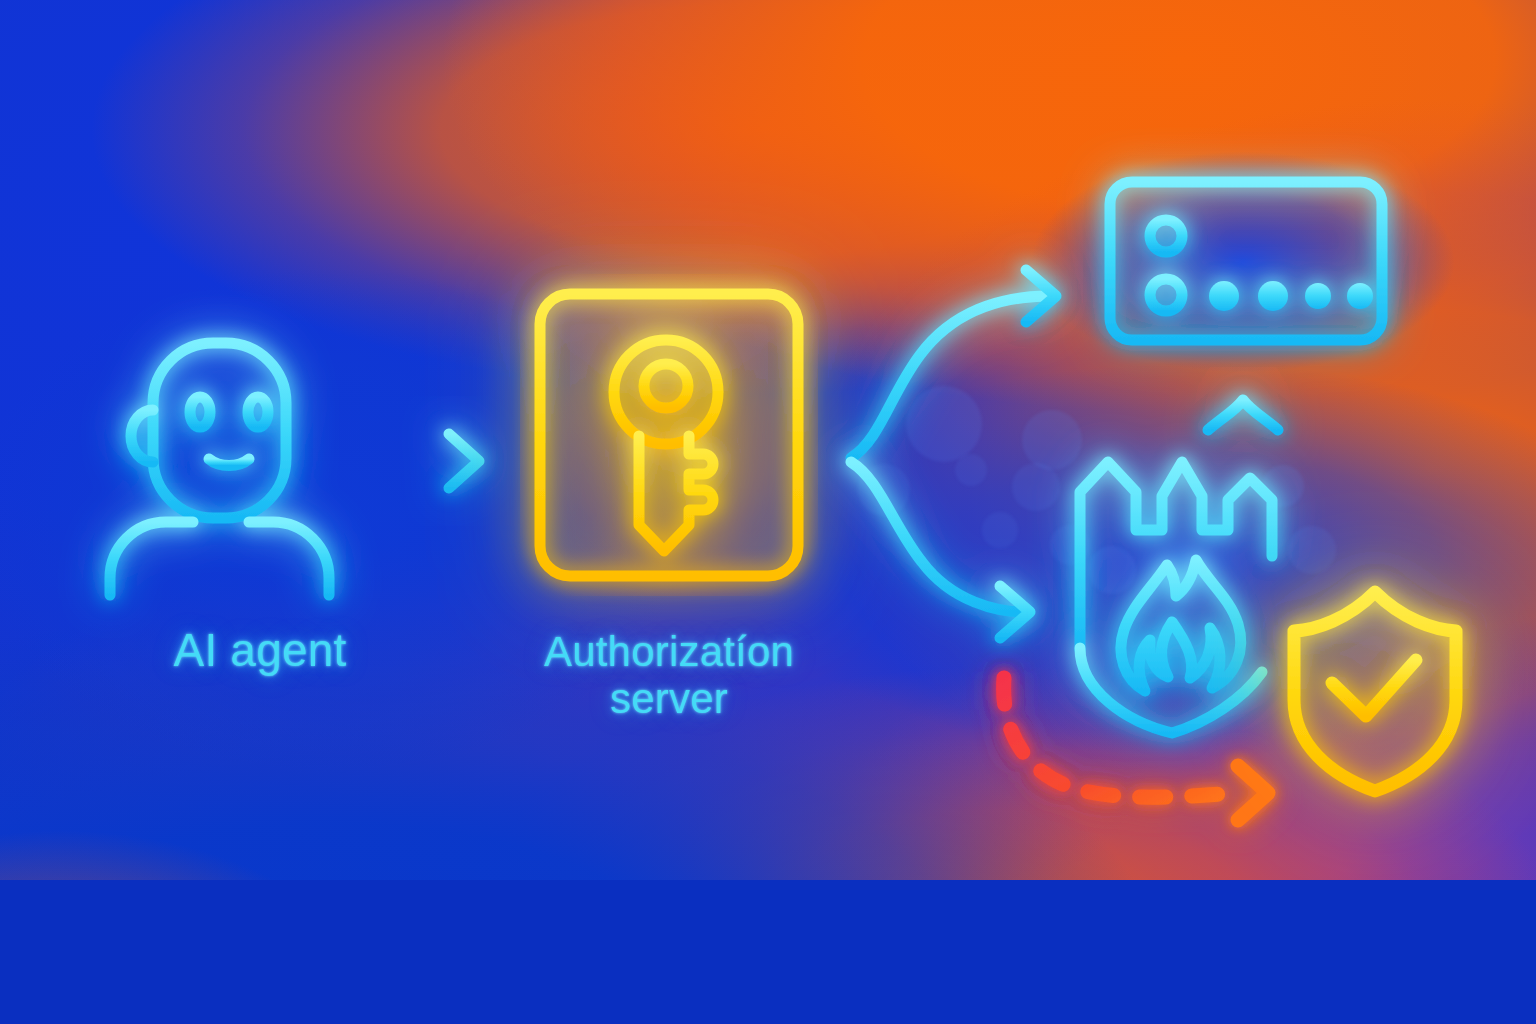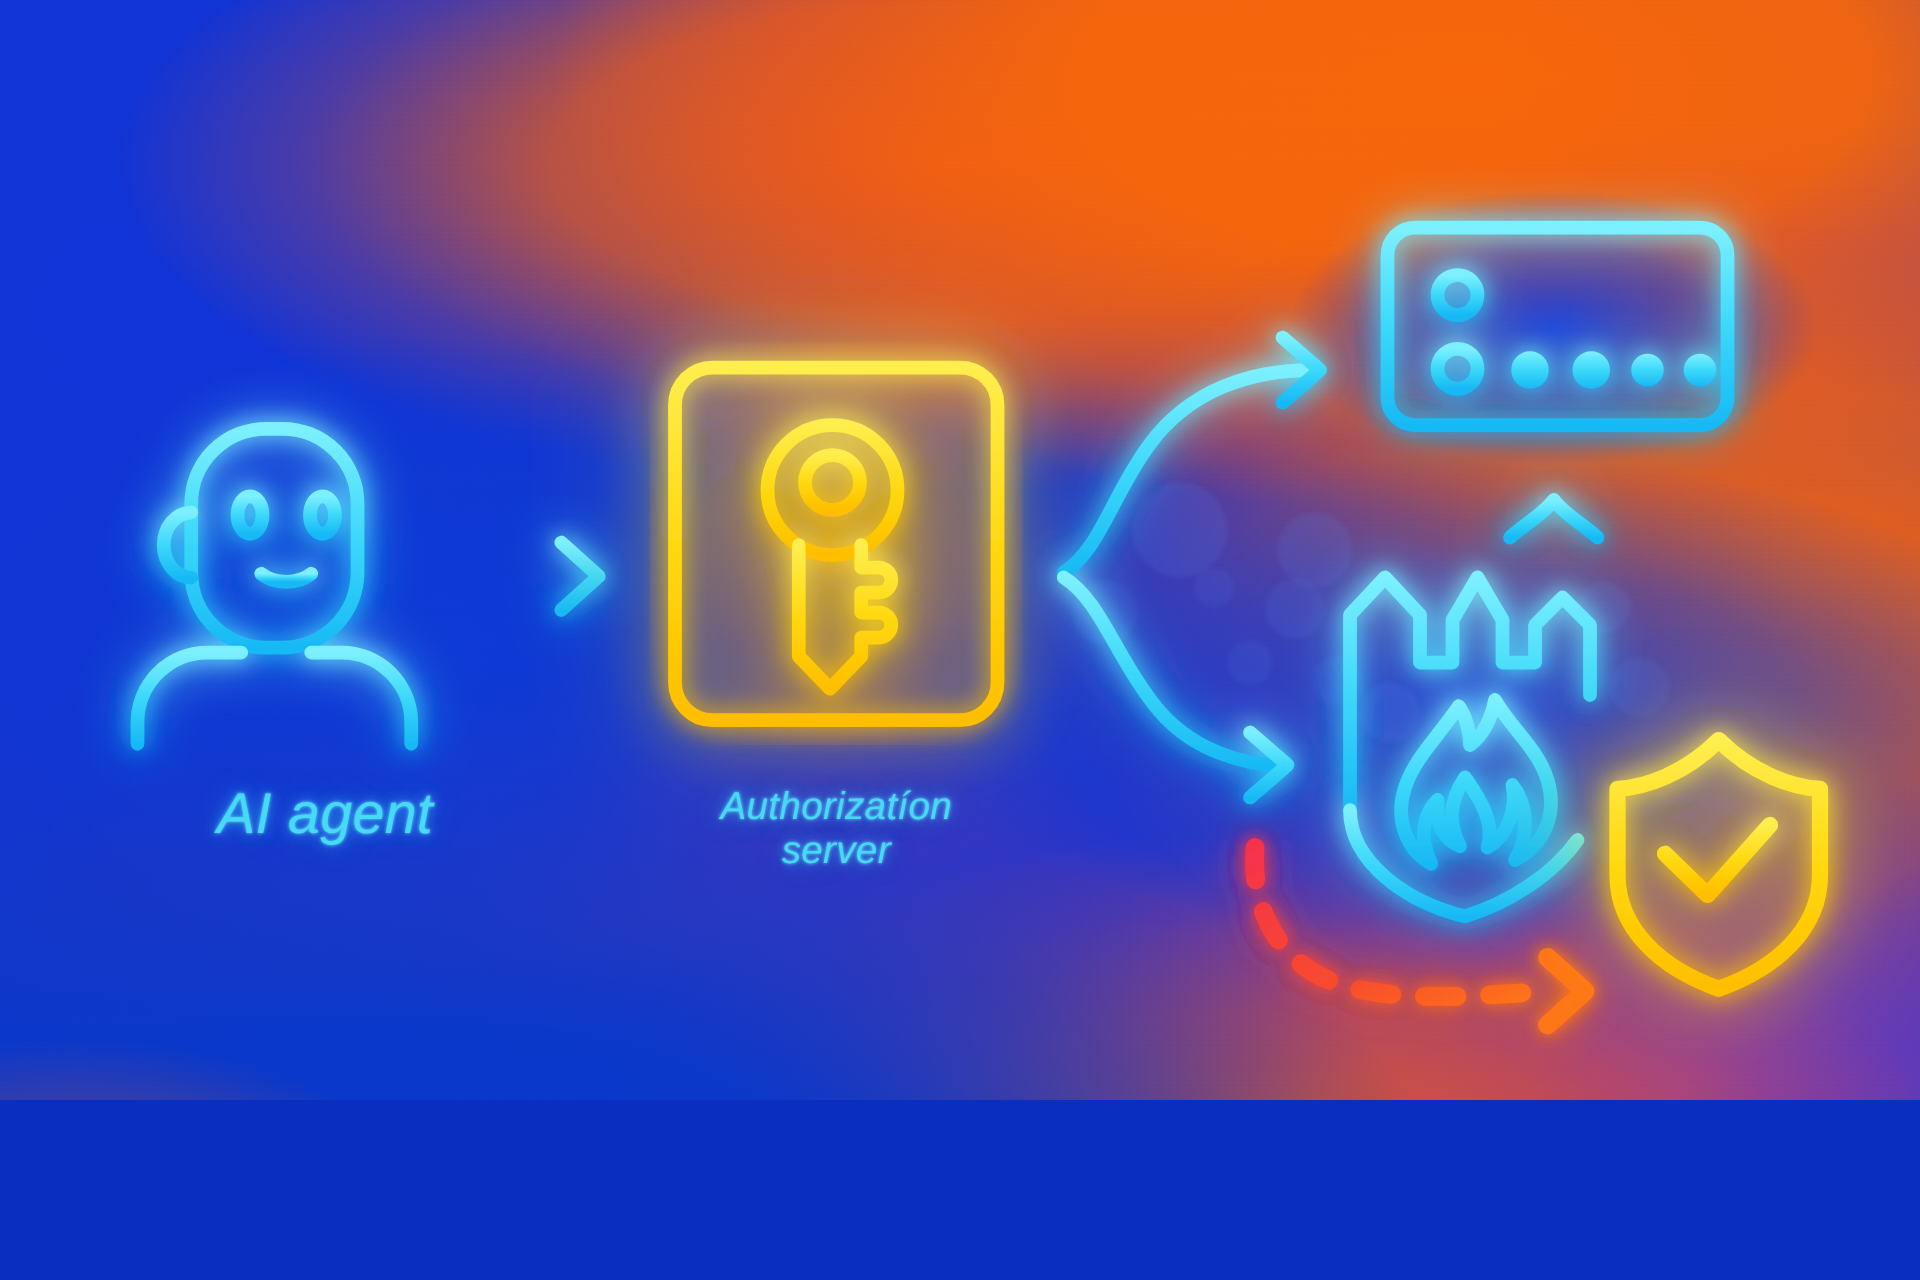--- a/index.html
+++ b/index.html
@@ -10,21 +10,20 @@
   }
   body {
     font-family: "Liberation Sans", sans-serif;
   }
   #stage {
     position: relative;
     width: 1536px;
     height: 880px;
     overflow: hidden;
     background: #1a3fd0;
-    font-style: italic;
   }
 
   
   .bg-layer {
     position: absolute;
     inset: 0;
     pointer-events: none;
   }
   #bg-base {
     background: #1434cf;
@@ -143,21 +142,21 @@
   #label-ai-agent {
     left: 60px;
     top: 625px;
     width: 400px;
     font-size: 46px;
   }
   #label-auth-server {
     left: 424px;
     top: 628px;
     width: 490px;
-    font-size: 31px;
+    font-size: 42px;
   }
 </style>
 </head>
 <body>
 
 <div id="stage">
 
   <div class="bg-layer" id="bg-base"></div>
   <div class="bg-layer" id="bg-blue-left"></div>
   <div class="bg-layer" id="bg-orange-sweep"></div>

